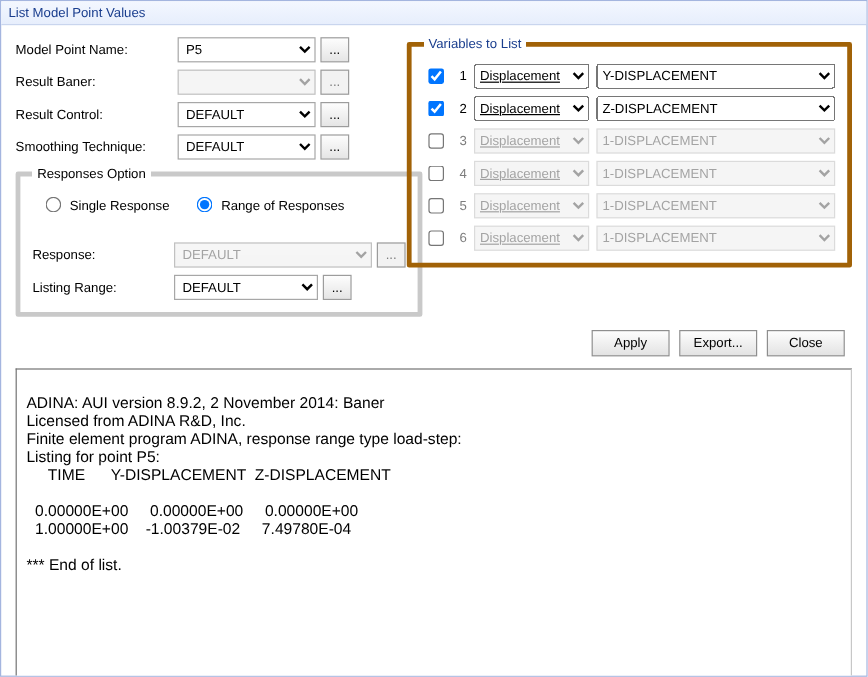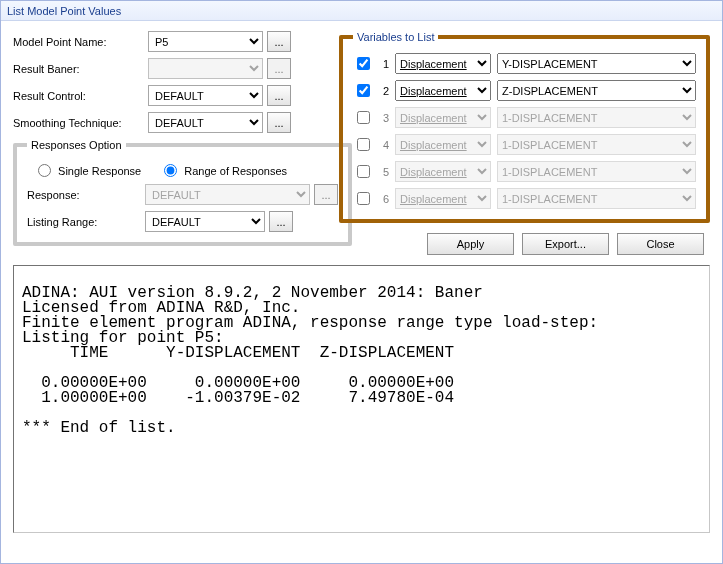--- a/index.html
+++ b/index.html
@@ -57,55 +57,56 @@
     padding: 8px 10px 10px 10px;
     margin: 0;
   }
   fieldset > legend {
     padding: 0 4px;
     color: #1a3e8e;
   }
 
   .response legend { color: #000; }
   .response { margin-top: 6px; border-color: #c9c9c9;}
-  .radiorow { display: flex; align-items: center; gap: 18px; margin-bottom: 3px; padding: 2px 6px 4px 6px;}
+  .radiorow { display: flex; align-items: center; gap: 18px; margin-bottom: 20px; padding: 2px 6px 4px 6px;}
   .radios input { margin-right: 4px; vertical-align: -2px;}
   .lbl-b { width: 98px; }
   .combo-w2 { width: 165px; }
   .combo-w3 { width: 120px; }
 
   .vars-body { display: flex; flex-direction: column; gap: 6px; padding-top:2px;}
   .varrow { display: flex; align-items: center; gap: 6px; }
   .varrow input[type=checkbox] { width: 13px; height: 13px; }
   .varrow .num { width: 10px; text-align: right; }
   .varrow .num.dim { color: #7d7d7d; }
   .varrow select.tsel { width: 96px; height: 21px; font: inherit; text-decoration: underline;}
   .varrow select.vsel { flex: 1; height: 21px; font: inherit;}
   .varrow select:disabled { color: #7d7d7d; }
 
   .btnrow { display: flex; justify-content: flex-end; gap: 8px; margin-top: 10px; padding-right: 6px;}
   button.btn {
-    width: 87px; height: 22px;
+    width: 65px; height: 22px;
     border: 1px solid #8e8e8e;
     background: linear-gradient(#fdfdfd,#e3e3e3);
     font: inherit;
     cursor: pointer;
+    margin-top: 42px;
   }
 
   .output-wrap {
     margin-top: 10px;
     border: 1px inset #c7c7c7;
     height: 268px;
     position: relative;
     overflow: scroll;
     background: #fff;
   }
   .output {
-    font-family: Liberation Mono, monospace;
-    font-size: 16px;
+    font-family: Liberation Sans, sans-serif;
+    font-size: 13px;
     white-space: pre;
     padding: 20px 2px 2px 8px;
     line-height: 15px;
   }
 </style>
 </head>
 <body>
 
 <div class="titlebar">
   <span>List Model Point Values</span>

